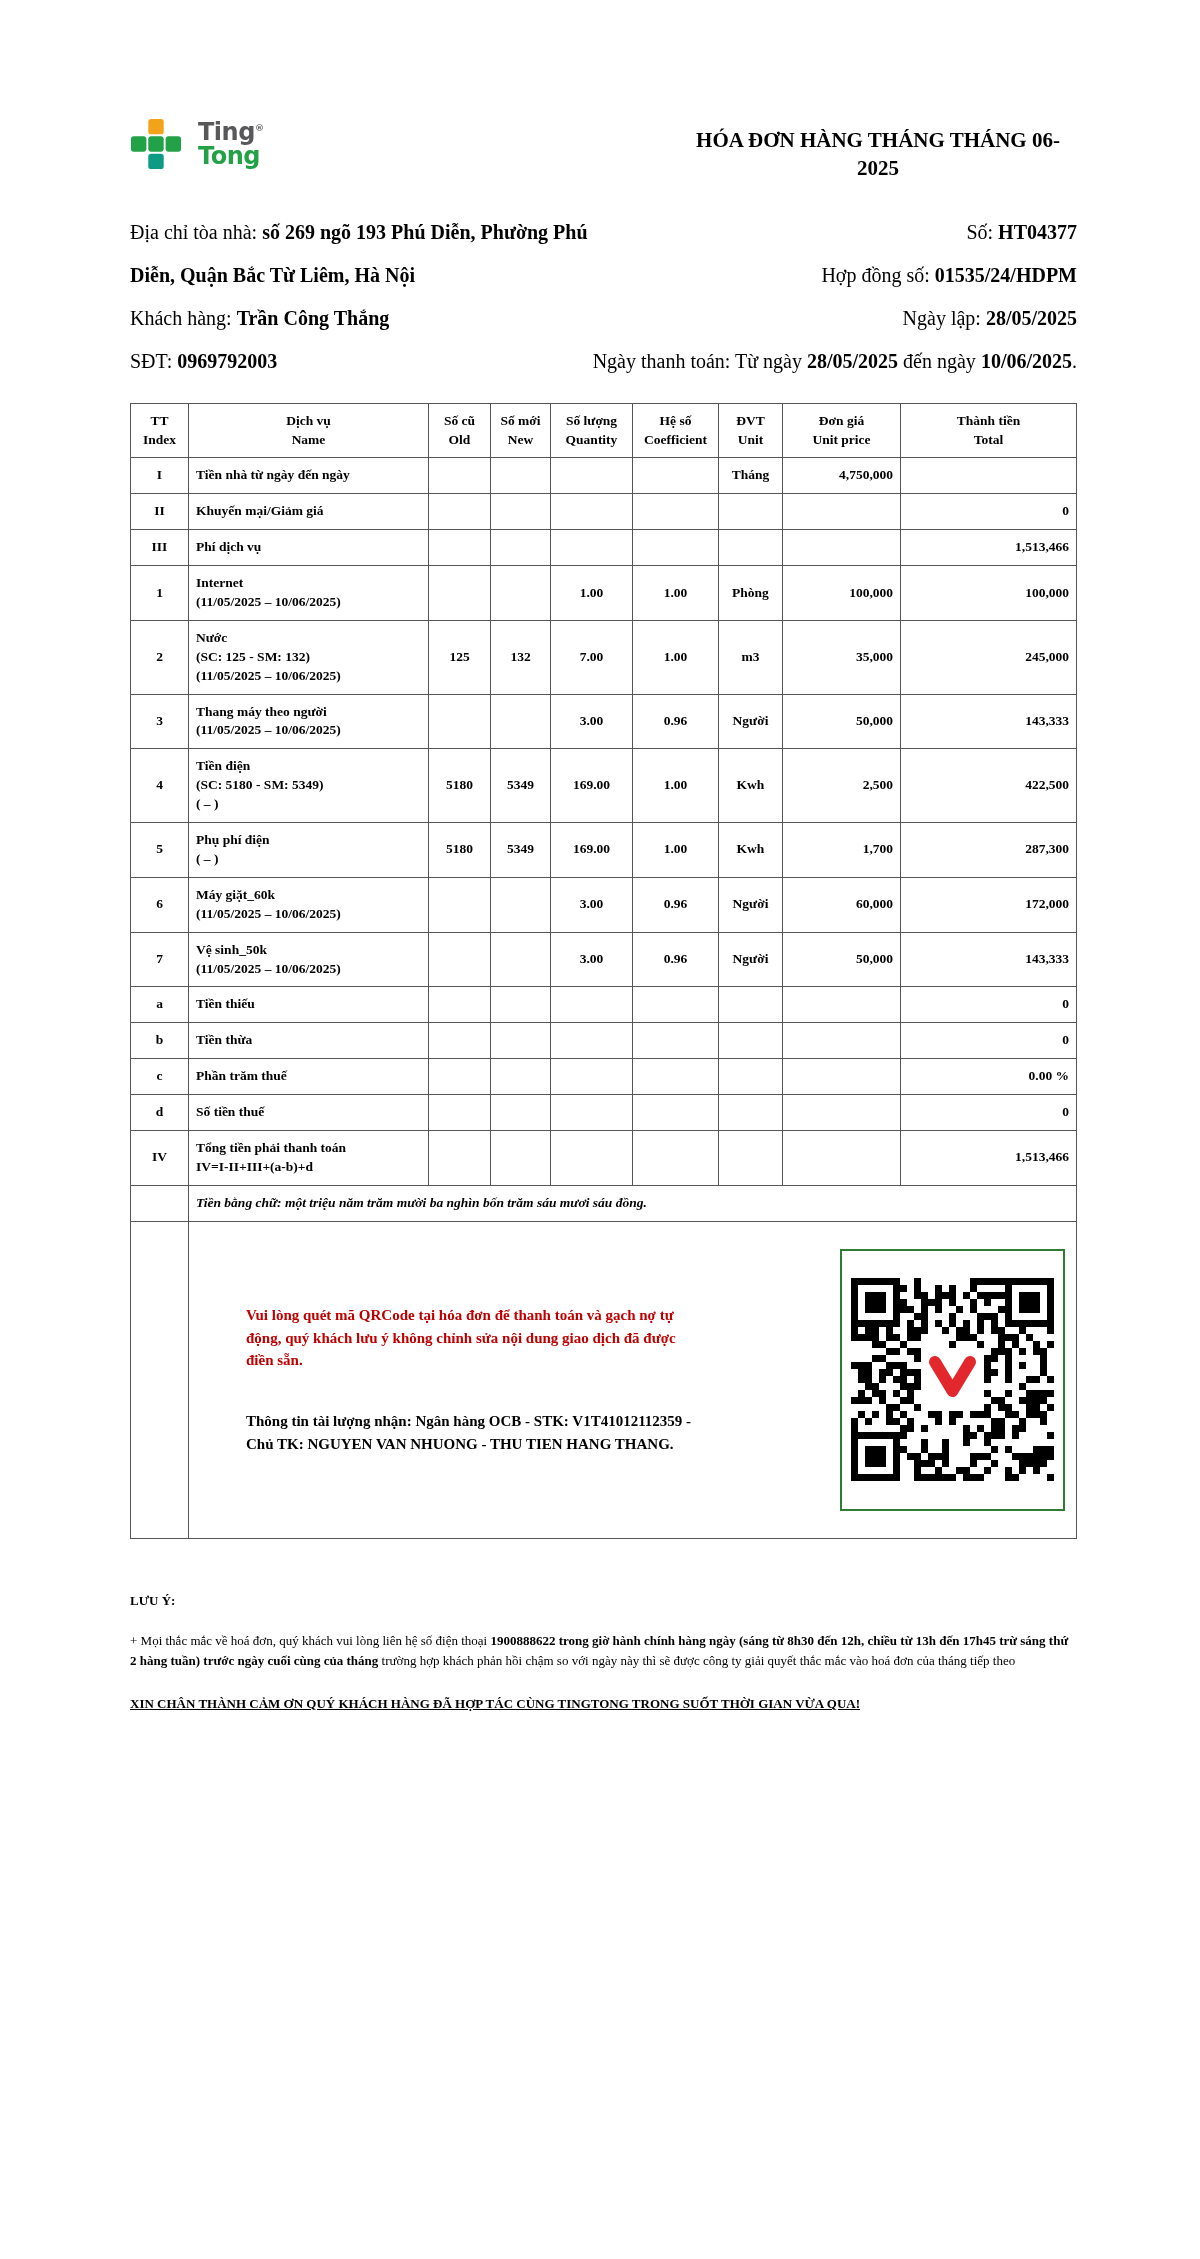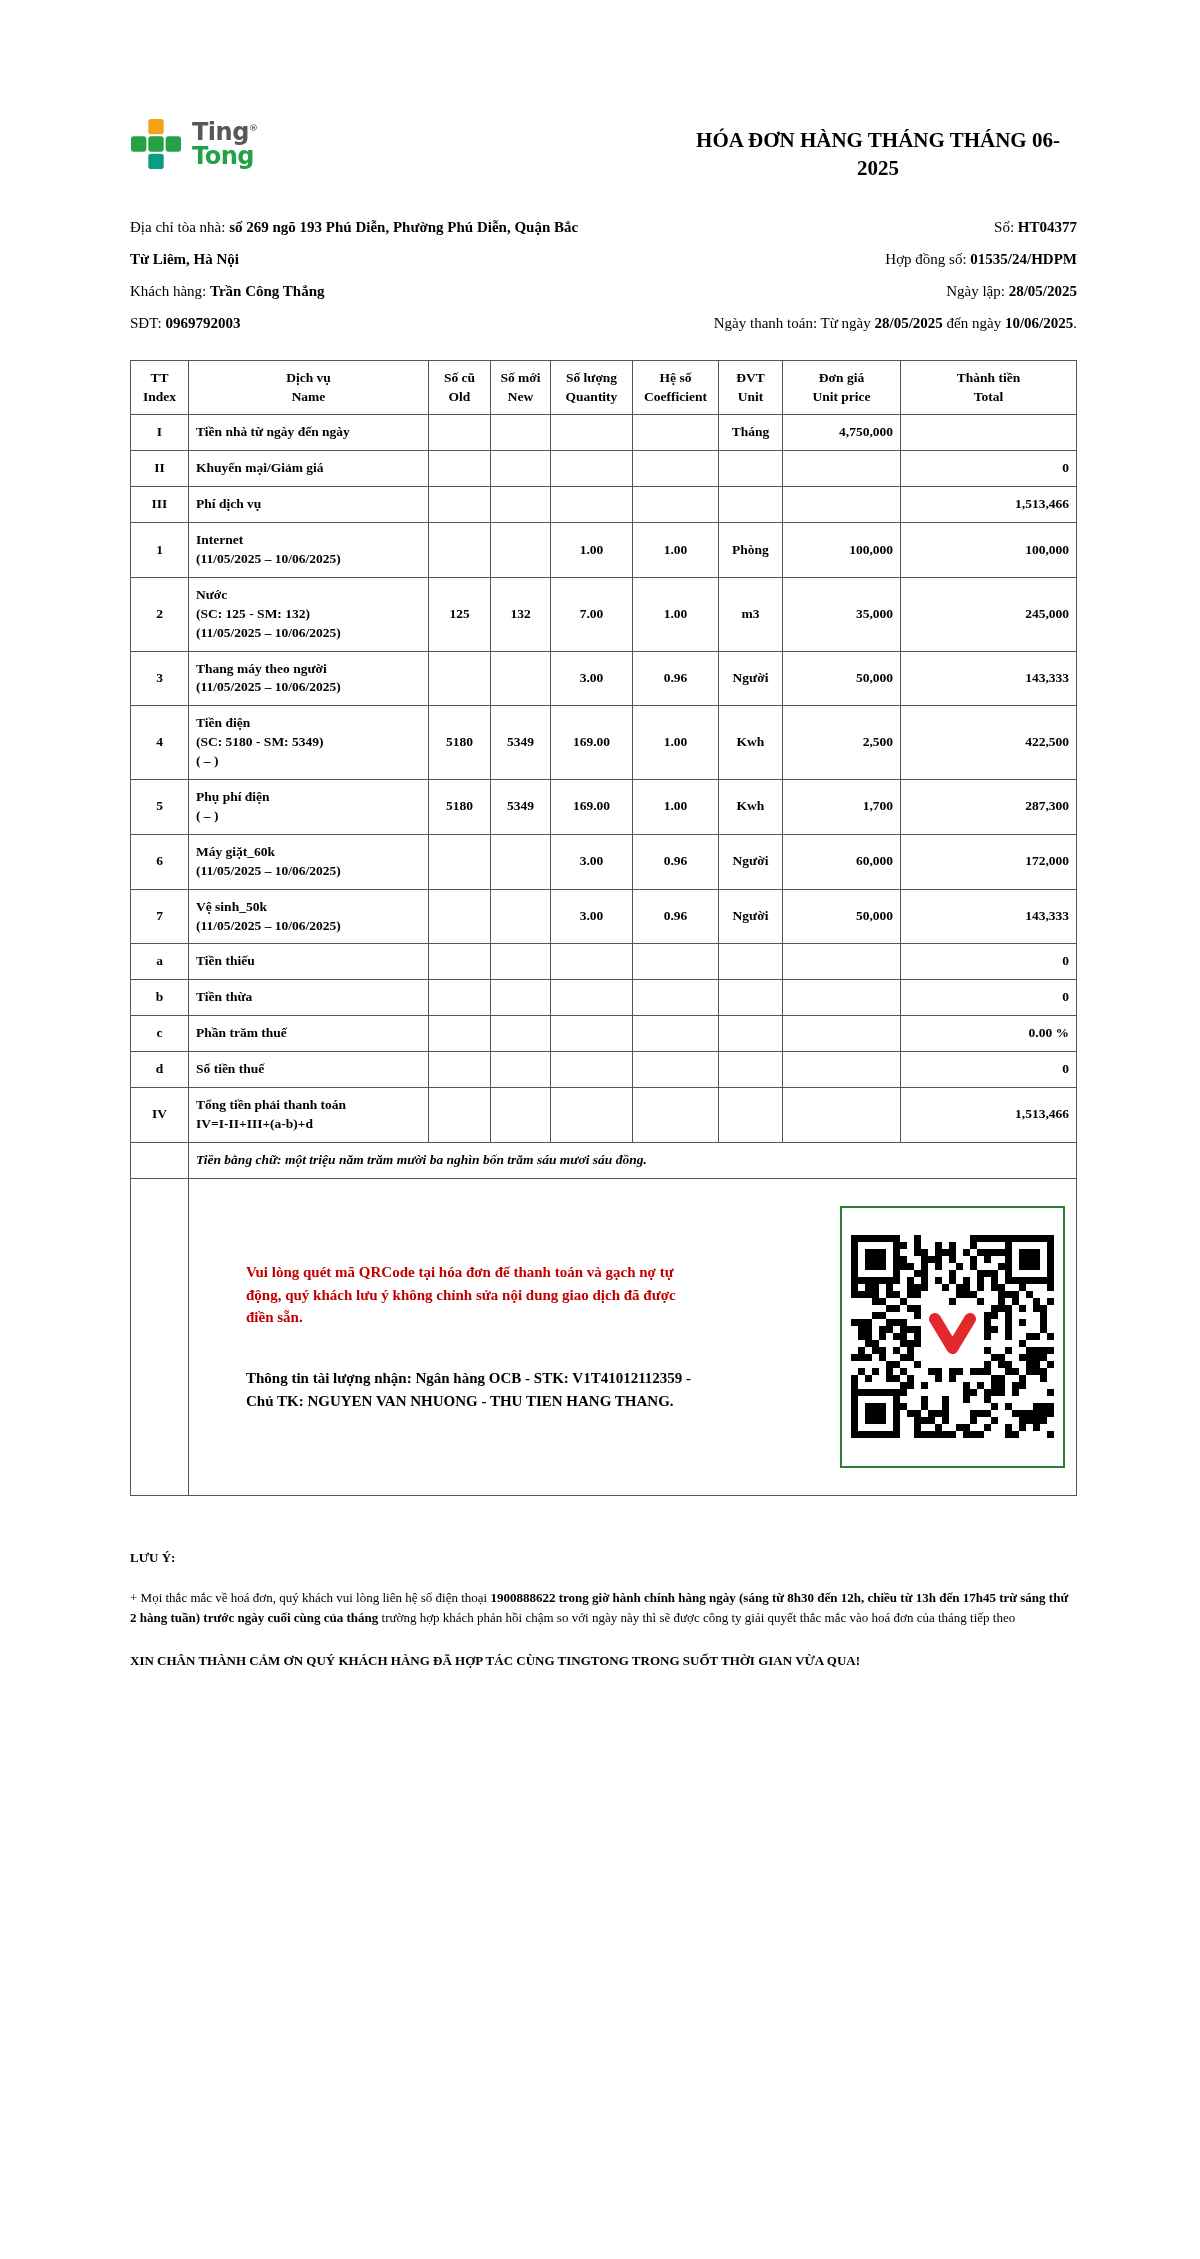--- a/index.html
+++ b/index.html
@@ -8,39 +8,39 @@
     height: 2259px;
     background: #ffffff;
     color: #000;
     font-family: "Liberation Serif", serif;
     overflow: hidden;
   }
   .page { padding: 118px 123px 0 130px; }
 
   
   .header { display: flex; justify-content: space-between; align-items: flex-start; }
-  .logo { display: flex; align-items: center; gap: 10px; }
+  .logo { display: flex; align-items: center; gap: 16px; }
   .logo-mark { display: block; }
   .sq-orange { fill: var(--brand_orange); }
   .sq-green  { fill: var(--brand_green); }
   .sq-teal   { fill: var(--brand_teal); }
   .logo-text {
     font-family: "DejaVu Sans", sans-serif;
     font-weight: bold; font-size: 24px; line-height: 1.02; letter-spacing: -0.5px;
   }
   .logo-ting { color: var(--brand_gray); }
   .logo-ting sup { font-size: 9px; vertical-align: super; }
   .logo-tong { color: var(--brand_green); }
   .title {
     width: 398px; margin-top: 8px;
     font-size: 21px; font-weight: bold; text-align: center; line-height: 1.35;
   }
 
   
-  .info { display: flex; margin-top: 28px; font-size: 15px; }
+  .info { display: flex; margin-top: 28px; font-size: 20px; }
   .info-left { width: 458px; }
   .info-right { flex: 1; text-align: right; }
   .info-line { line-height: 2.15; }
   .b { font-weight: bold; }
   .i { font-style: italic; }
 
   
   table.invoice { width: 100%; border-collapse: collapse; margin-top: 20px; }
   table.invoice th, table.invoice td {
     border: 1px solid #555;
@@ -66,21 +66,21 @@
   .qr-flex { display: flex; justify-content: space-between; align-items: center; min-height: 258px; }
   .qr-texts { width: 452px; margin-left: 50px; font-size: 15px; line-height: 1.5; }
   .warning { color: var(--warning_red); margin-bottom: 16px; }
   .qr-box { border: 2px solid var(--qr_border_green); background: #fff; padding: 9px; margin-right: 4px; }
   .qr-box svg { display: block; width: 203px; height: 203px; }
 
   
   .notes { margin-top: 54px; font-size: 13px; }
   .notes-heading { font-weight: bold; margin-bottom: 22px; }
   .note { margin-bottom: 19px; line-height: 1.5; }
-  .closing { font-weight: bold; margin-top: 24px; line-height: 1.5; }
+  .closing { font-weight: bold; margin-top: 24px; line-height: 1.5; text-decoration: underline; }
 </style>
 </head>
 <body>
 
 <div class="page">
 
   <div class="header">
     <div class="logo">
       <svg class="logo-mark" viewBox="0 0 54 54" width="52" height="52" aria-hidden="true">
         <rect x="19" y="1" width="16" height="16" rx="3" class="sq-orange"></rect>

